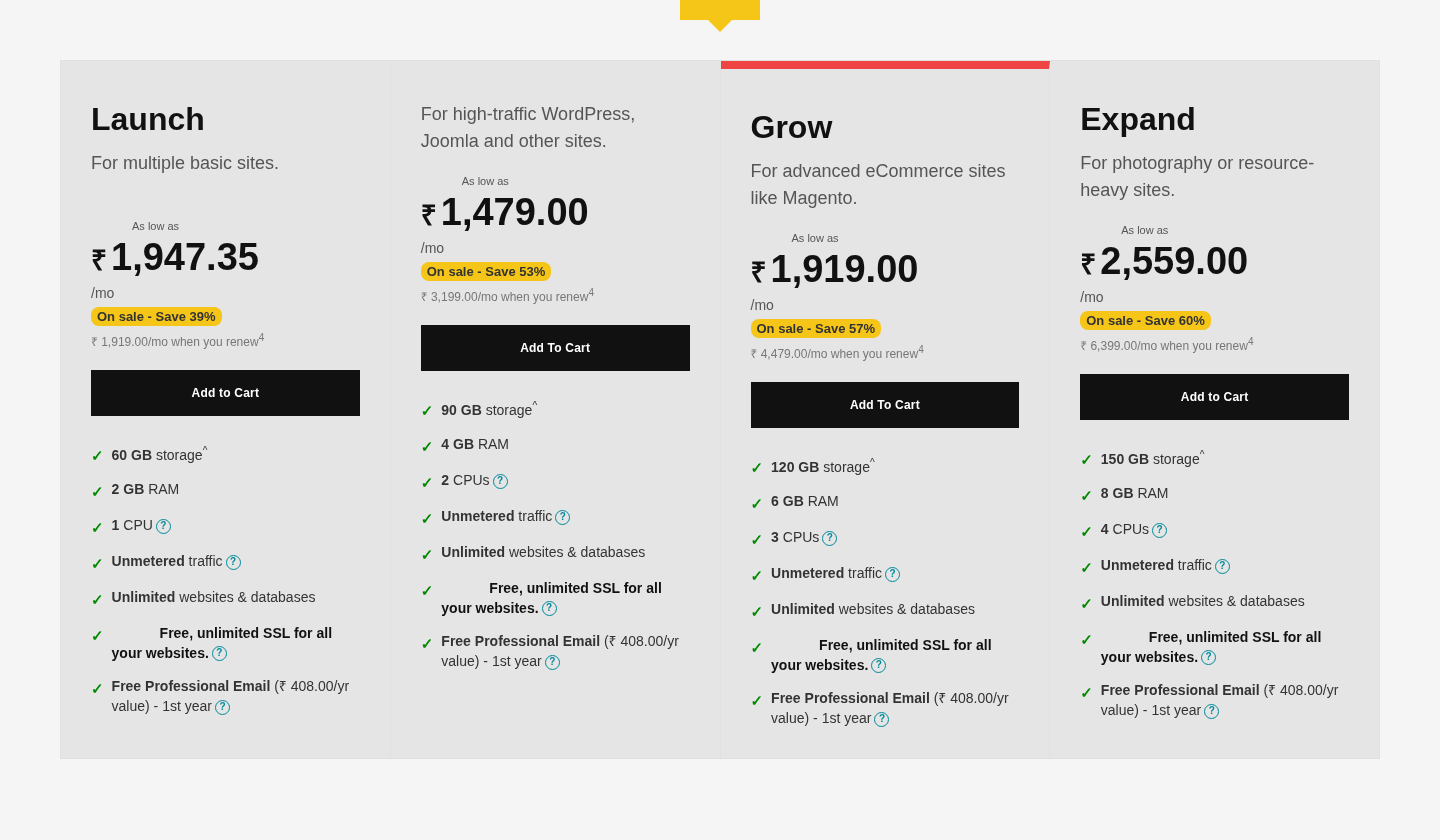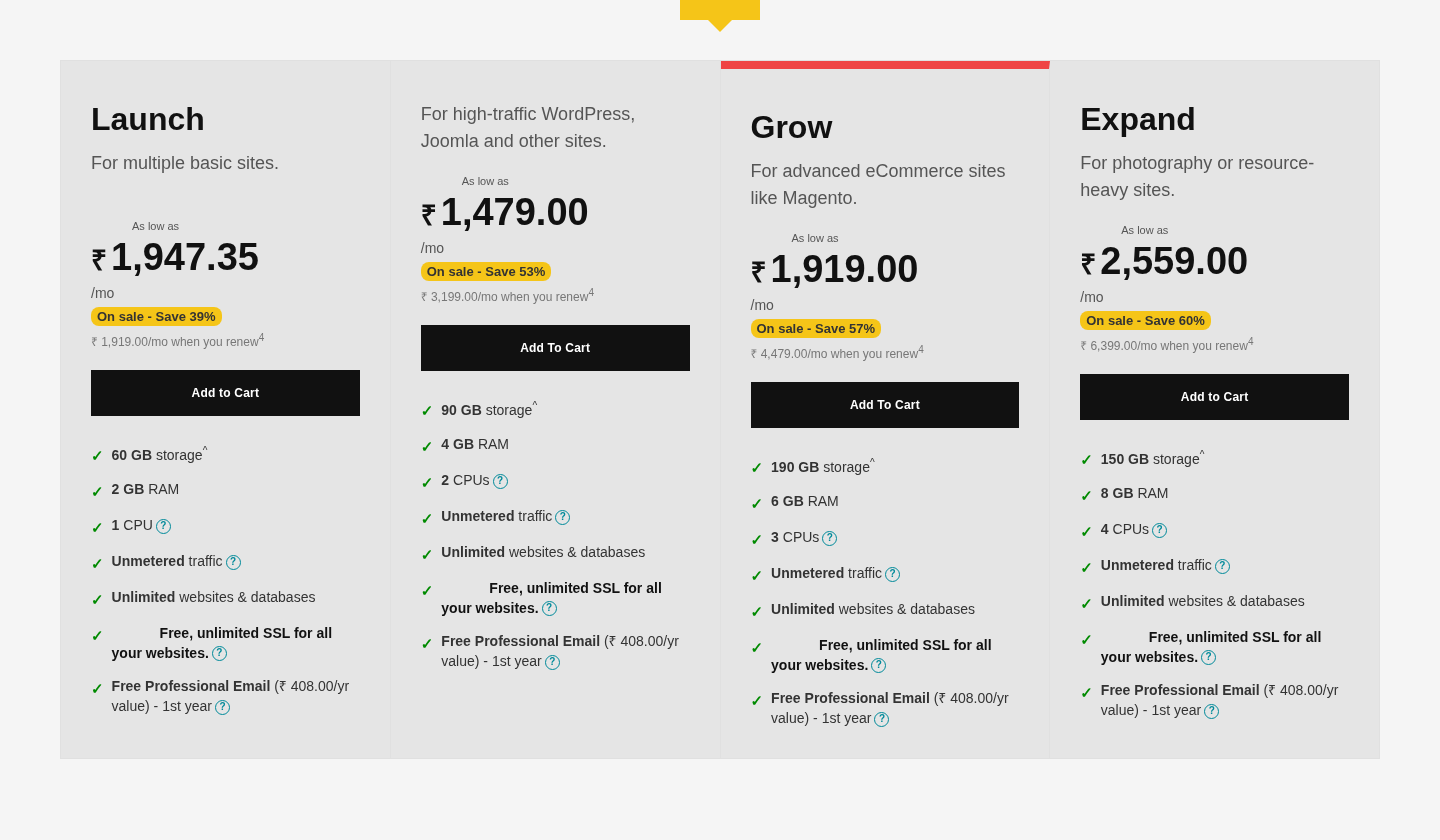--- a/index.html
+++ b/index.html
@@ -322,21 +322,21 @@
       <span class="price-currency">₹</span>
       <span class="price-amount">1,919.00</span>
     </div>
     <div class="price-period">/mo</div>
     <div class="sale-badge">On sale - Save 57%</div>
     <div class="renewal-price">₹ 4,479.00/mo when you renew<sup>4</sup></div>
     <button class="add-to-cart-btn">Add To Cart</button>
     <ul class="features-list">
       <li class="feature-item">
       <span class="check-icon">✓</span>
-      <span><span class="feature-bold">190 GB</span><span class="feature-text"> storage<sup>^</sup></span></span>
+      <span><span class="feature-bold">120 GB</span><span class="feature-text"> storage<sup>^</sup></span></span>
     </li>
             <li class="feature-item">
       <span class="check-icon">✓</span>
       <span><span class="feature-bold">6 GB</span><span class="feature-text"> RAM</span></span>
     </li>
             <li class="feature-item">
       <span class="check-icon">✓</span>
       <span><span class="feature-bold">3</span><span class="feature-text"> CPUs</span><span class="info-icon">?</span></span>
     </li>
             <li class="feature-item">

